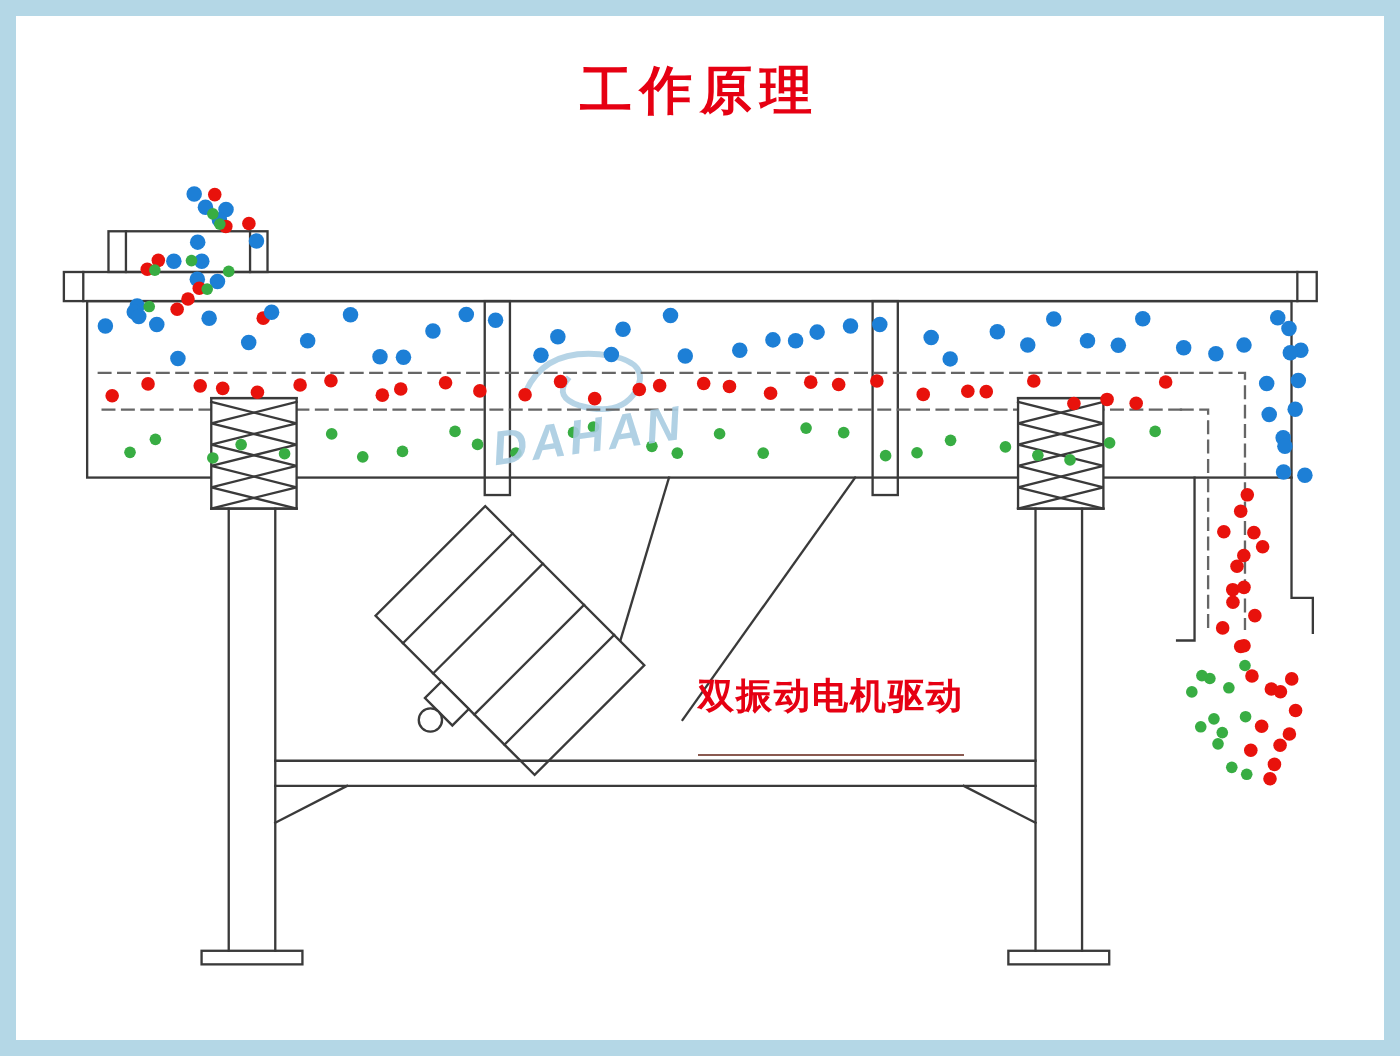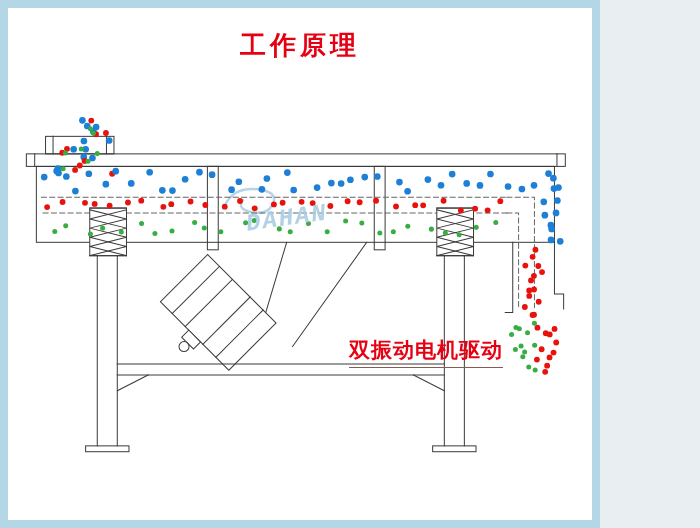--- a/index.html
+++ b/index.html
@@ -1,32 +1,32 @@
 <!DOCTYPE html>
 <html style="--frame: #b4d7e6; --title: #e60012; --traj: #5f2a22; --wm: #a9cde2; --line: #3a3a3a; --mesh: #666666; --blue: #1d7fd6; --red: #e8120c; --green: #38ad43;"><head>
 <meta charset="utf-8">
 <style>
   html,body{margin:0;padding:0;background:#e8eef2;}
   .frame{
-    position:relative;width:600px;height:528px;box-sizing:border-box;
+    position:relative;width:700px;height:528px;box-sizing:border-box;
     border:8px solid var(--frame);background:#fff;overflow:hidden;
-    font-family:Liberation Mono, monospace;
+    font-family:Liberation Sans, sans-serif;
   }
   .title{
     position:absolute;top:20px;left:0;right:0;text-align:center;
     font-size:26px;font-weight:bold;letter-spacing:4px;color:var(--title);
   }
   .trajectory{
     position:absolute;top:88px;left:165px;width:380px;text-align:center;
     font-size:19px;font-weight:bold;color:var(--traj);letter-spacing:1px;
   }
   .motor-label{
     position:absolute;top:328px;left:341px;
-    font-size:21px;font-weight:bold;color:var(--title);
-    border-bottom:1px solid #8a5a50;padding-bottom:3px;letter-spacing:1px;
+    font-size:18px;font-weight:bold;color:var(--title);
+    border-bottom:1px solid #8a5a50;padding-bottom:17px;letter-spacing:1px;
   }
   .watermark{
     position:absolute;left:238px;top:197px;
     font-size:24px;font-weight:bold;font-style:italic;letter-spacing:2px;
     color:var(--wm);transform:rotate(-8deg);opacity:.9;
   }
   svg.diagram{position:absolute;left:0;top:0;width:100%;height:100%;}
 </style>
 </head>
 <body>

